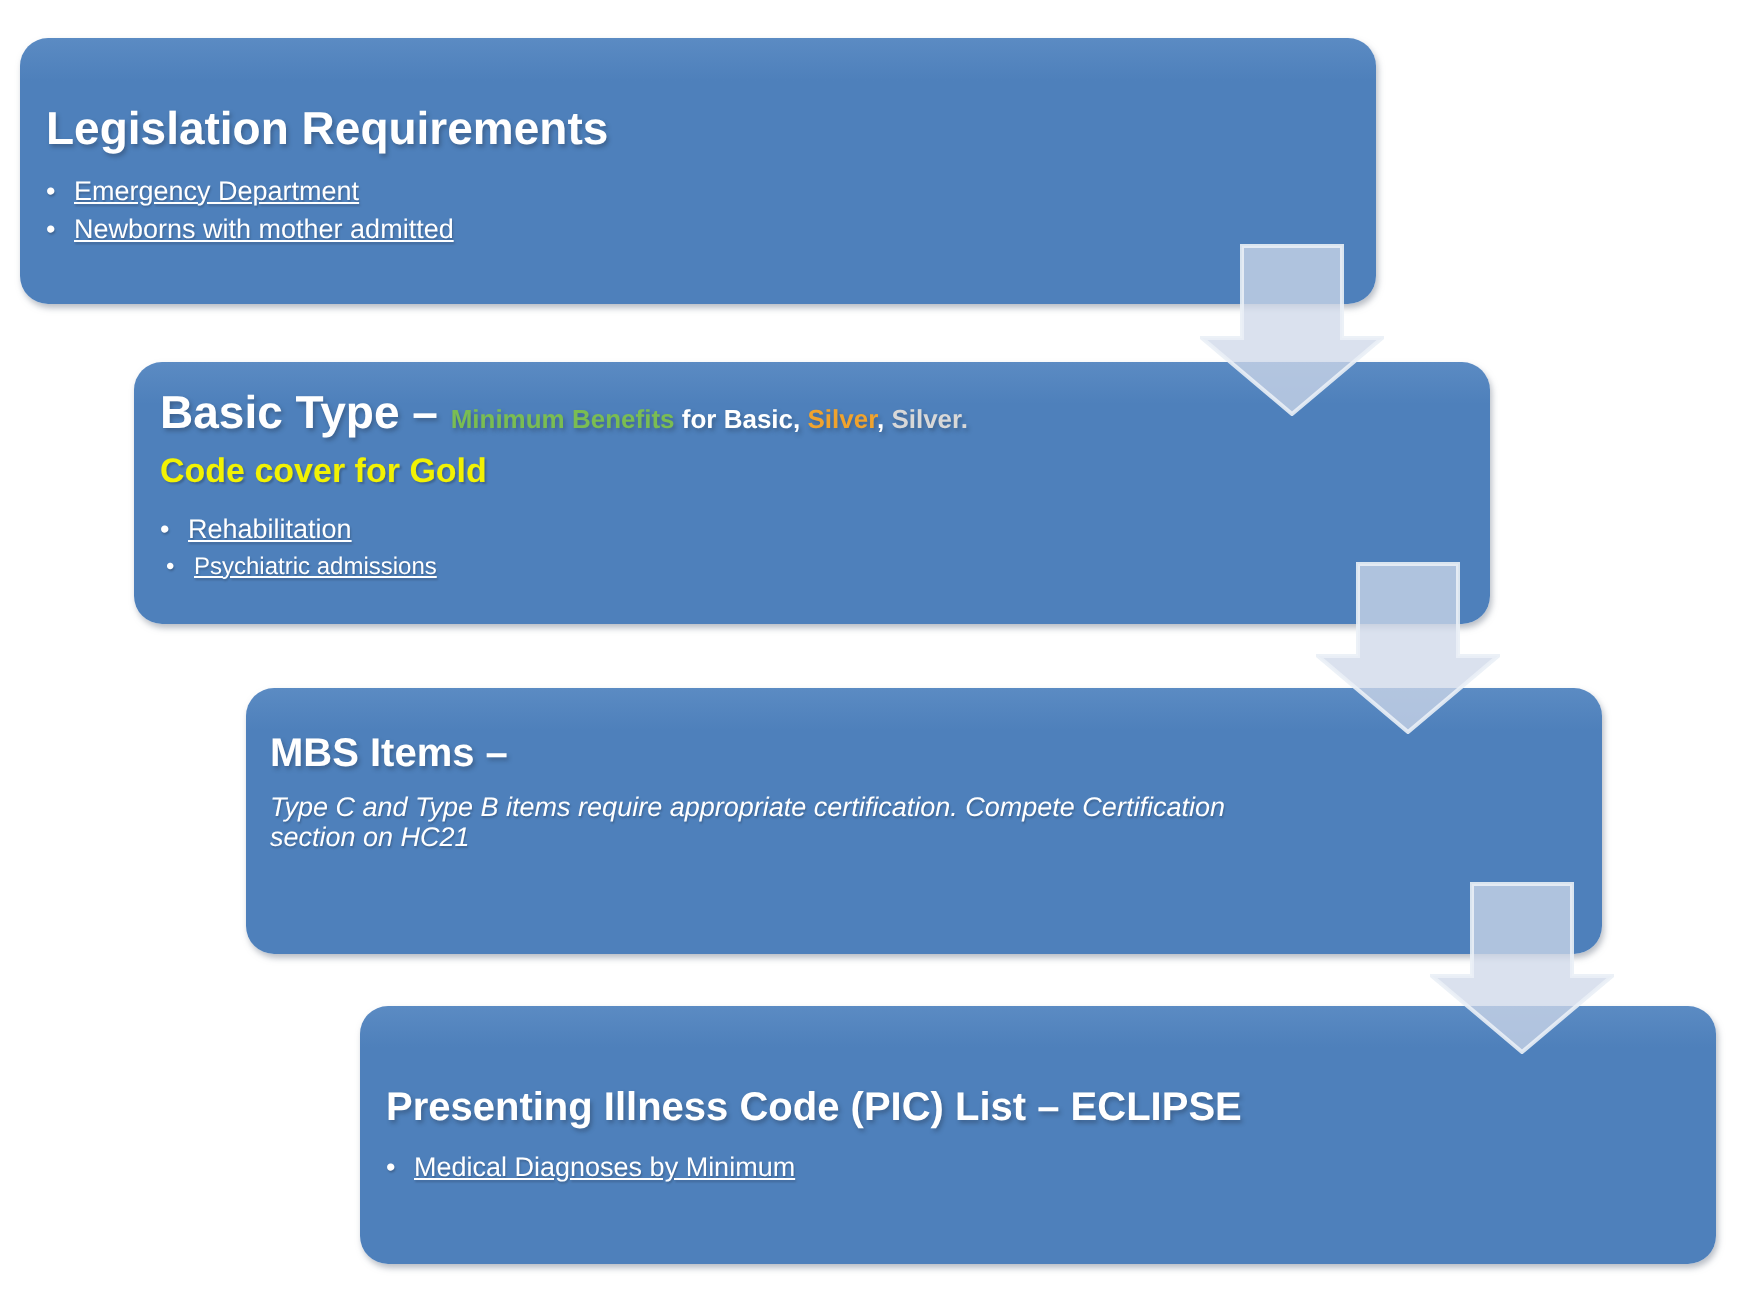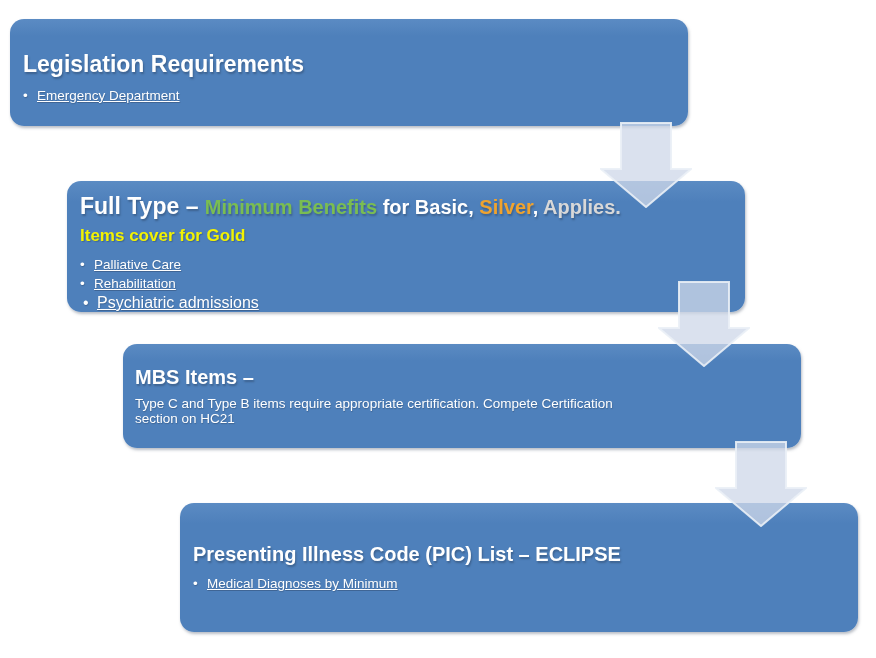--- a/index.html
+++ b/index.html
@@ -15,83 +15,83 @@
   .box {
     position: absolute;
     width: 678px;
     border-radius: 14px;
     background: linear-gradient(180deg, #5b8bc3 0%, #4e80bb 16%);
     box-shadow: 1px 2px 3px rgba(125,135,150,0.55);
     color: #ffffff;
     box-sizing: border-box;
     z-index: 1;
   }
-  #box-legislation { left: 10px;  top: 19px;  height: 107px; padding: 33px 16px 0 13px; }
+  #box-legislation { left: 10px;  top: 19px;  height: 133px; padding: 33px 16px 0 13px; }
   #box-care-type   { left: 67px;  top: 181px; height: 131px; padding: 13px 16px 0 13px; }
-  #box-mbs         { left: 123px; top: 344px; height: 104px; padding: 22px 16px 0 12px; }
+  #box-mbs         { left: 123px; top: 344px; height: 133px; padding: 22px 16px 0 12px; }
   #box-pic         { left: 180px; top: 503px; height: 129px; padding: 40px 12px 0 13px; }
 
   .title-xl {
     margin: 0; font-size: 23px; font-weight: bold; line-height: 1.08;
     text-shadow: 1px 1.5px 2px rgba(30,40,60,0.35);
     white-space: pre;
   }
   .title-md {
     margin: 0; font-size: 20px; font-weight: bold; line-height: 1.1;
     text-shadow: 1px 1.5px 2px rgba(30,40,60,0.35);
   }
-  .seg-sm { font-size: 20px; font-weight: bold; }
+  .seg-sm { font-size: 13px; font-weight: bold; }
   .seg-green  { color: #7abd52; }
   .seg-white  { color: #ffffff; }
   .seg-orange { color: #f0a32e; }
   .seg-silver { color: #d8d8d8; }
 
   .subtitle-gold {
     margin: 7px 0 0 0; font-size: 17px; font-weight: bold; color: #f2f203;
     text-shadow: 1px 1px 1px rgba(30,40,60,0.3);
   }
 
   .bullets { margin-top: 9px; }
   .bullet {
     font-size: 13.5px; line-height: 19px; color: #ffffff;
     text-shadow: 0.5px 1px 1px rgba(30,40,60,0.3);
     text-decoration: underline;
   }
   .bullet .dot { display: inline-block; width: 14px; }
-  .bullet.small { font-size: 16px; padding-left: 3px; }
+  .bullet.small { font-size: 12px; padding-left: 3px; }
 
   .body-text {
     font-size: 13.5px; line-height: 15px; color: #ffffff;
     text-shadow: 0.5px 1px 1px rgba(30,40,60,0.3);
   }
   .para1 { margin-top: 11px; }
-  .para2 { margin-top: 8px; }
+  .para2 { margin-top: 8px; font-style: italic; }
 
   .arrow { position: absolute; width: 92px; height: 86px; z-index: 5; }
   #arrow-1 { left: 600px; top: 122px; }
   #arrow-2 { left: 658px; top: 281px; }
   #arrow-3 { left: 715px; top: 441px; }
 </style>
 </head>
 <body>
 
 <div class="canvas">
 
   <section class="box" id="box-legislation">
     <h2 class="title-xl">Legislation Requirements</h2>
     <div class="bullets">
       <div class="bullet"><span class="dot">•</span><span>Emergency Department</span></div>
+      <div class="bullet"><span class="dot">•</span><span>Newborns with mother admitted</span></div>
     </div>
   </section>
 
   <section class="box" id="box-care-type">
-    <h2 class="title-xl"><span class="seg-white">Full Type – </span><span class="seg-sm seg-green">Minimum Benefits</span><span class="seg-sm seg-white"> for Basic, </span><span class="seg-sm seg-orange">Silver</span><span class="seg-sm seg-white">, </span><span class="seg-sm seg-silver">Applies.</span></h2>
-    <p class="subtitle-gold">Items cover for Gold</p>
+    <h2 class="title-xl"><span class="seg-white">Basic Type – </span><span class="seg-sm seg-green">Minimum Benefits</span><span class="seg-sm seg-white"> for Basic, </span><span class="seg-sm seg-orange">Silver</span><span class="seg-sm seg-white">, </span><span class="seg-sm seg-silver">Silver.</span></h2>
+    <p class="subtitle-gold">Code cover for Gold</p>
     <div class="bullets">
-      <div class="bullet"><span class="dot">•</span><span>Palliative Care</span></div>
       <div class="bullet"><span class="dot">•</span><span>Rehabilitation</span></div>
       <div class="bullet small"><span class="dot">•</span><span>Psychiatric admissions</span></div>
     </div>
   </section>
 
   <section class="box" id="box-mbs">
     <h2 class="title-md">MBS Items –</h2>
     <div class="body-text para2">
       <div>Type C and Type B items require appropriate certification. Compete Certification</div>
       <div>section on HC21</div>

